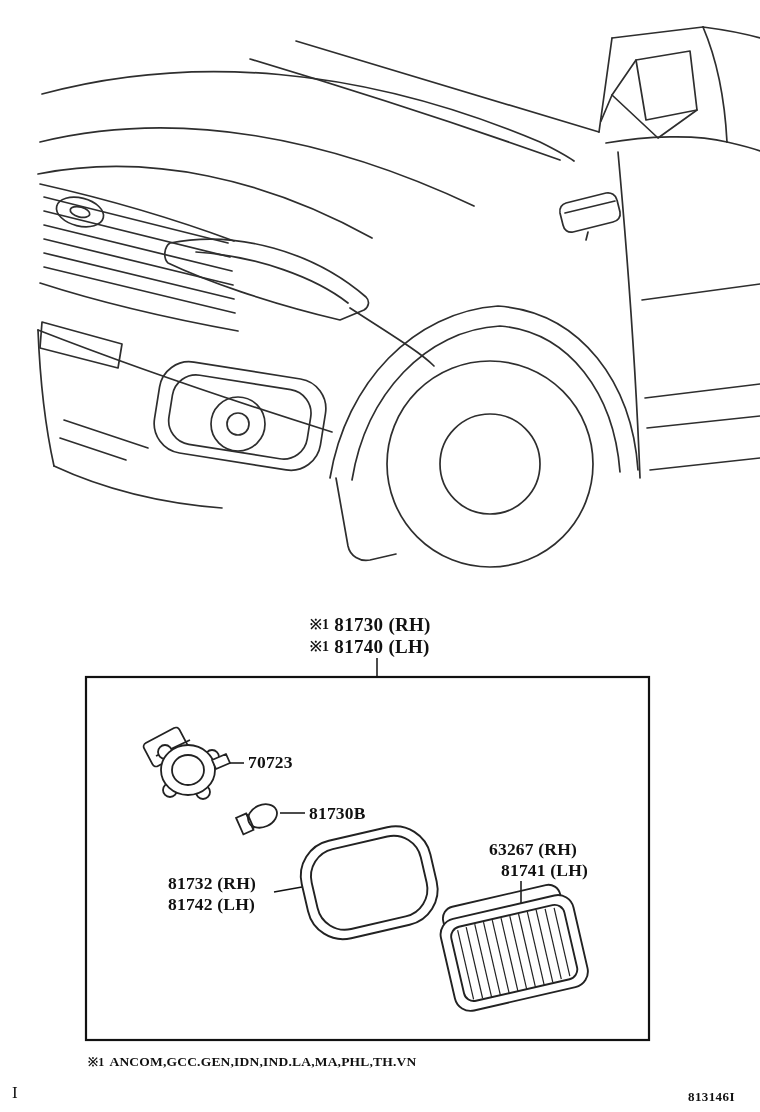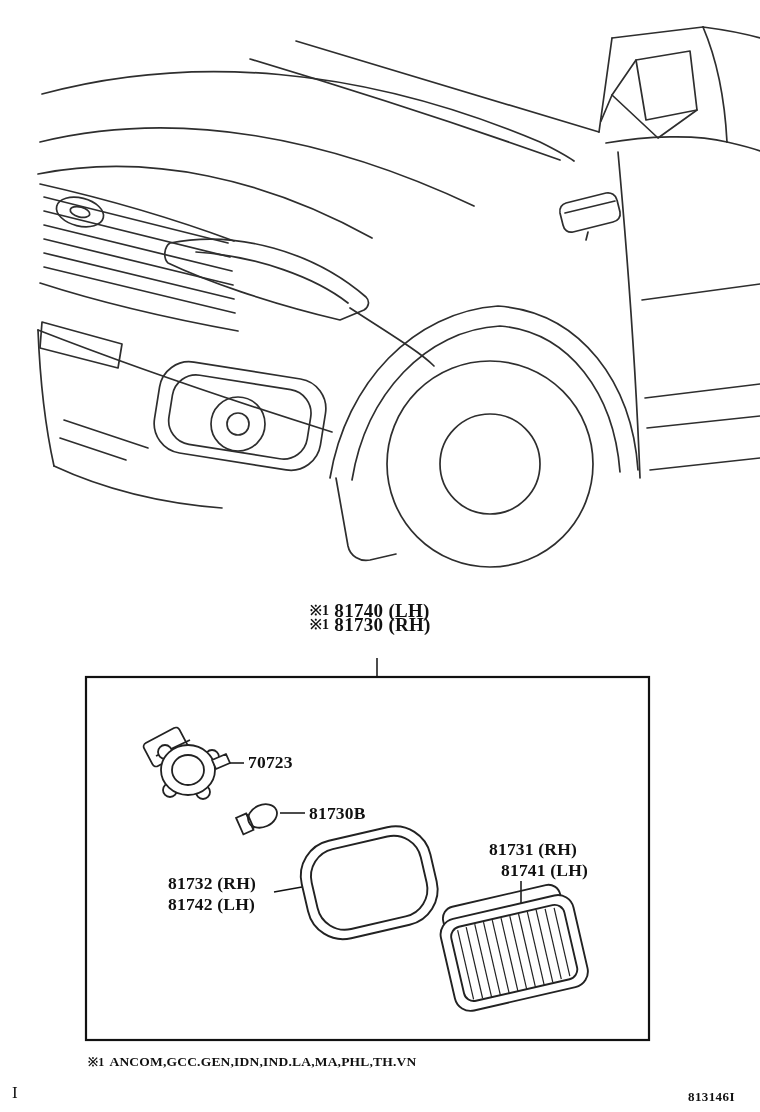--- a/index.html
+++ b/index.html
@@ -158,32 +158,32 @@
         <line x1="545" y1="916" x2="545" y2="990"></line>
         <line x1="554" y1="917" x2="554" y2="989"></line>
         <line x1="563" y1="918" x2="563" y2="988"></line>
       </g>
     </g>
   </svg>
 
   <div class="lbl assembly" style="left:310px; top:614px;text-align:center;">
     <span class="pre">※1</span><span>81730 (RH)</span>
   </div>
-  <div class="lbl assembly" style="left:310px; top:600px;">
+  <div class="lbl assembly" style="left:310px; top:636px;">
     <span class="pre">※1</span><span>81740 (LH)</span>
   </div>
 
   <div class="lbl part" style="left:248px; top:752px;">70723</div>
 
   <div class="lbl part" style="left:309px; top:803px;">81730B</div>
 
   <div class="lbl part" style="left:168px; top:873px;">81732 (RH)</div>
   <div class="lbl part" style="left:168px; top:894px;">81742 (LH)</div>
 
-  <div class="lbl part" style="left:489px; top:839px;">81731 (RH)</div>
+  <div class="lbl part" style="left:489px; top:839px;">63267 (RH)</div>
   <div class="lbl part" style="left:489px; top:860px;margin-left:12px;">81741 (LH)</div>
 
   <div class="footnote" style="left:88px; top:1053px;">
     <span class="pre">※1</span><span>ANCOM,GCC.GEN,IDN,IND.LA,MA,PHL,TH.VN</span>
   </div>
 
   <div class="footer-i" style="left:12px; top:1083px;">I</div>
 
   <div class="docnum" style="left:688px; top:1089px;">813146I</div>
 

